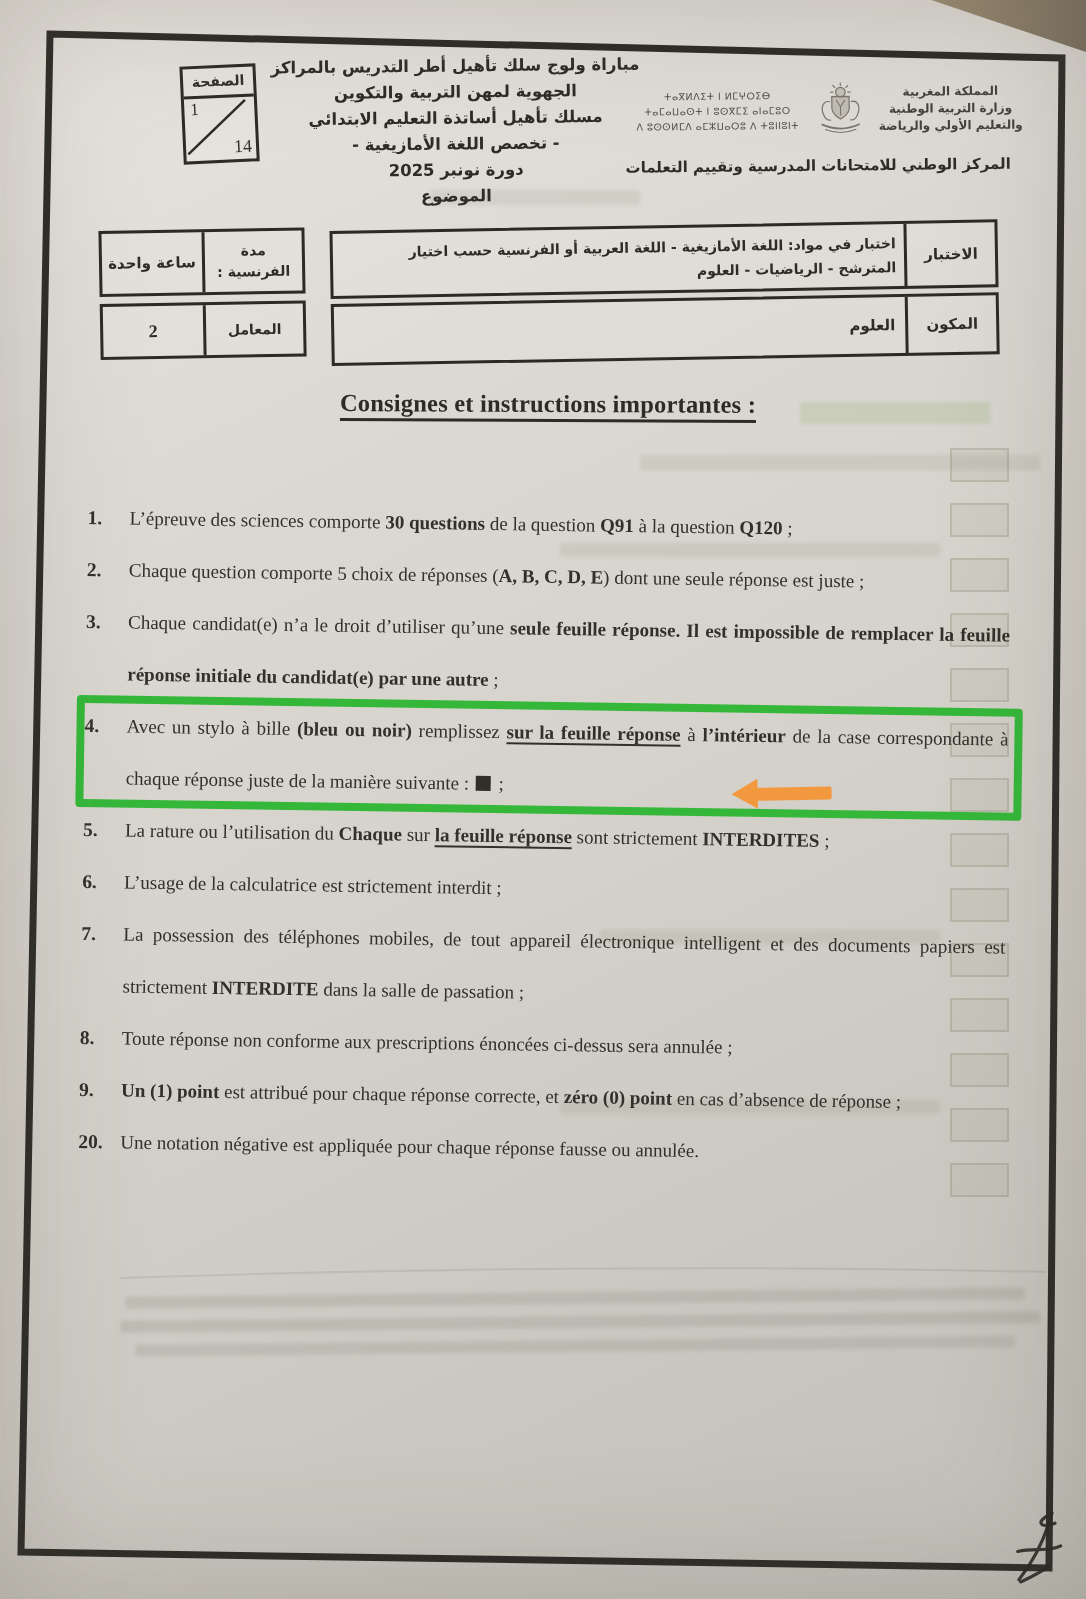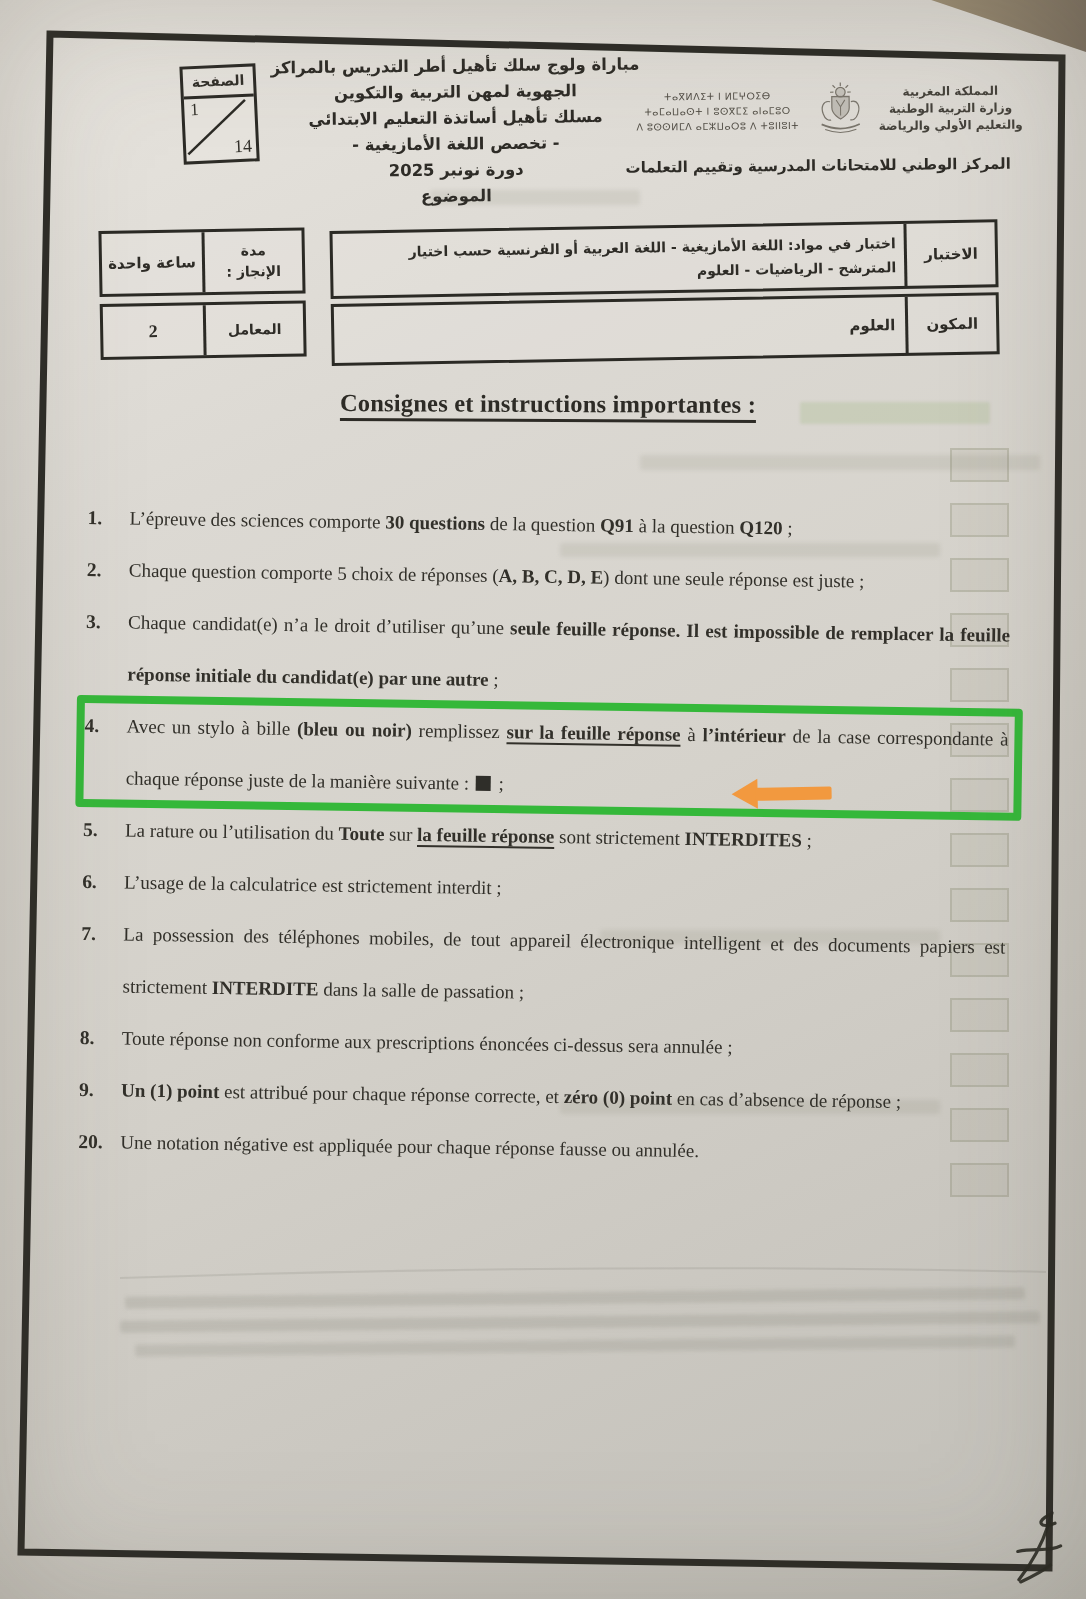--- a/index.html
+++ b/index.html
@@ -193,21 +193,21 @@
         <div class="val-cell">العلوم</div>
         <div class="lbl-cell">المكون</div>
       </div>
     </div>
 
     <div class="lt">
       <div class="tbl-box row1">
         <div class="val-cell">ساعة واحدة</div>
         <div class="lbl-cell">
           <div>مدة</div>
-          <div>الإنجاز :</div>
+          <div>الفرنسية :</div>
         </div>
       </div>
       <div class="tbl-box row2">
         <div class="val-cell">2</div>
         <div class="lbl-cell">المعامل</div>
       </div>
     </div>
   </div>
 
   <div class="doc-title">
@@ -232,21 +232,21 @@
     <div class="item">
       <div class="num">3.</div>
       <div class="txt"><span>Chaque candidat(e) n’a le droit d’utiliser qu’une </span><span class="b">seule feuille réponse. Il est impossible de remplacer la feuille réponse initiale du candidat(e) par une autre</span><span> ;</span></div>
     </div>
     <div class="item">
       <div class="num">4.</div>
       <div class="txt"><span>Avec un stylo à bille </span><span class="b">(bleu ou noir)</span><span> remplissez </span><span class="b u">sur la feuille réponse</span><span> à </span><span class="b">l’intérieur</span><span> de la case correspondante à chaque réponse juste de la manière suivante : </span><span class="ans-square"></span><span> ;</span></div>
     </div>
     <div class="item">
       <div class="num">5.</div>
-      <div class="txt"><span>La rature ou l’utilisation du </span><span class="b">Toute</span><span> sur </span><span class="b u">la feuille réponse</span><span> sont strictement </span><span class="b">INTERDITES</span><span> ;</span></div>
+      <div class="txt"><span>La rature ou l’utilisation du </span><span class="b">Chaque</span><span> sur </span><span class="b u">la feuille réponse</span><span> sont strictement </span><span class="b">INTERDITES</span><span> ;</span></div>
     </div>
     <div class="item">
       <div class="num">6.</div>
       <div class="txt"><span>L’usage de la calculatrice est strictement interdit ;</span></div>
     </div>
     <div class="item">
       <div class="num">7.</div>
       <div class="txt"><span>La possession des téléphones mobiles, de tout appareil électronique intelligent et des documents papiers est strictement </span><span class="b">INTERDITE</span><span> dans la salle de passation ;</span></div>
     </div>
     <div class="item">

